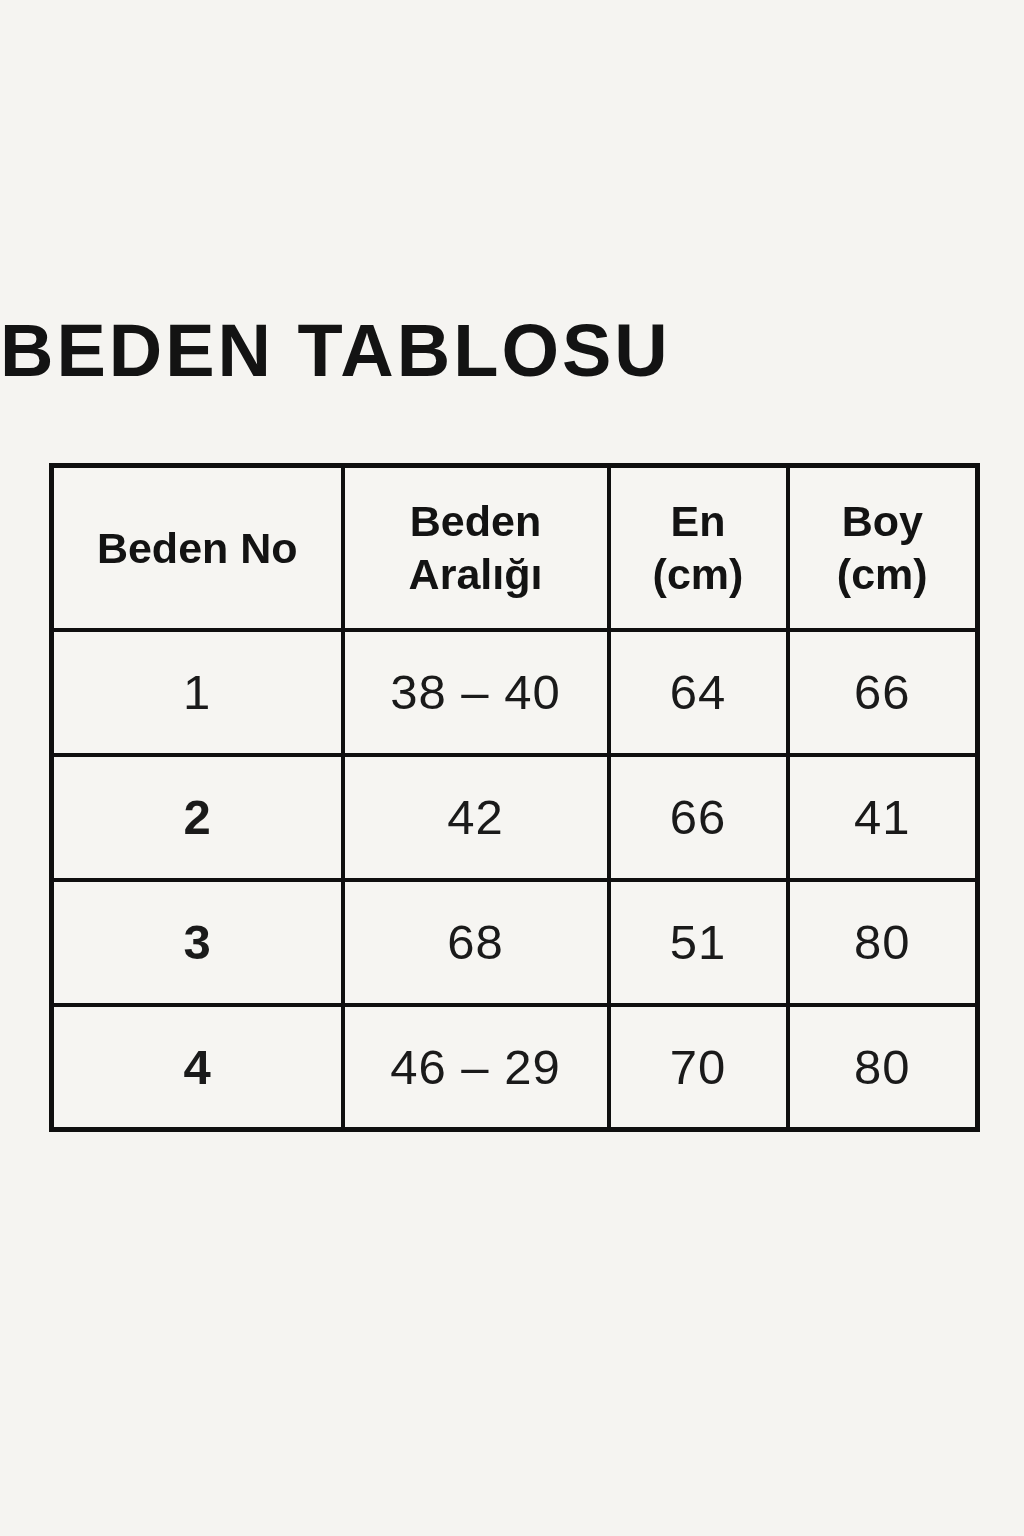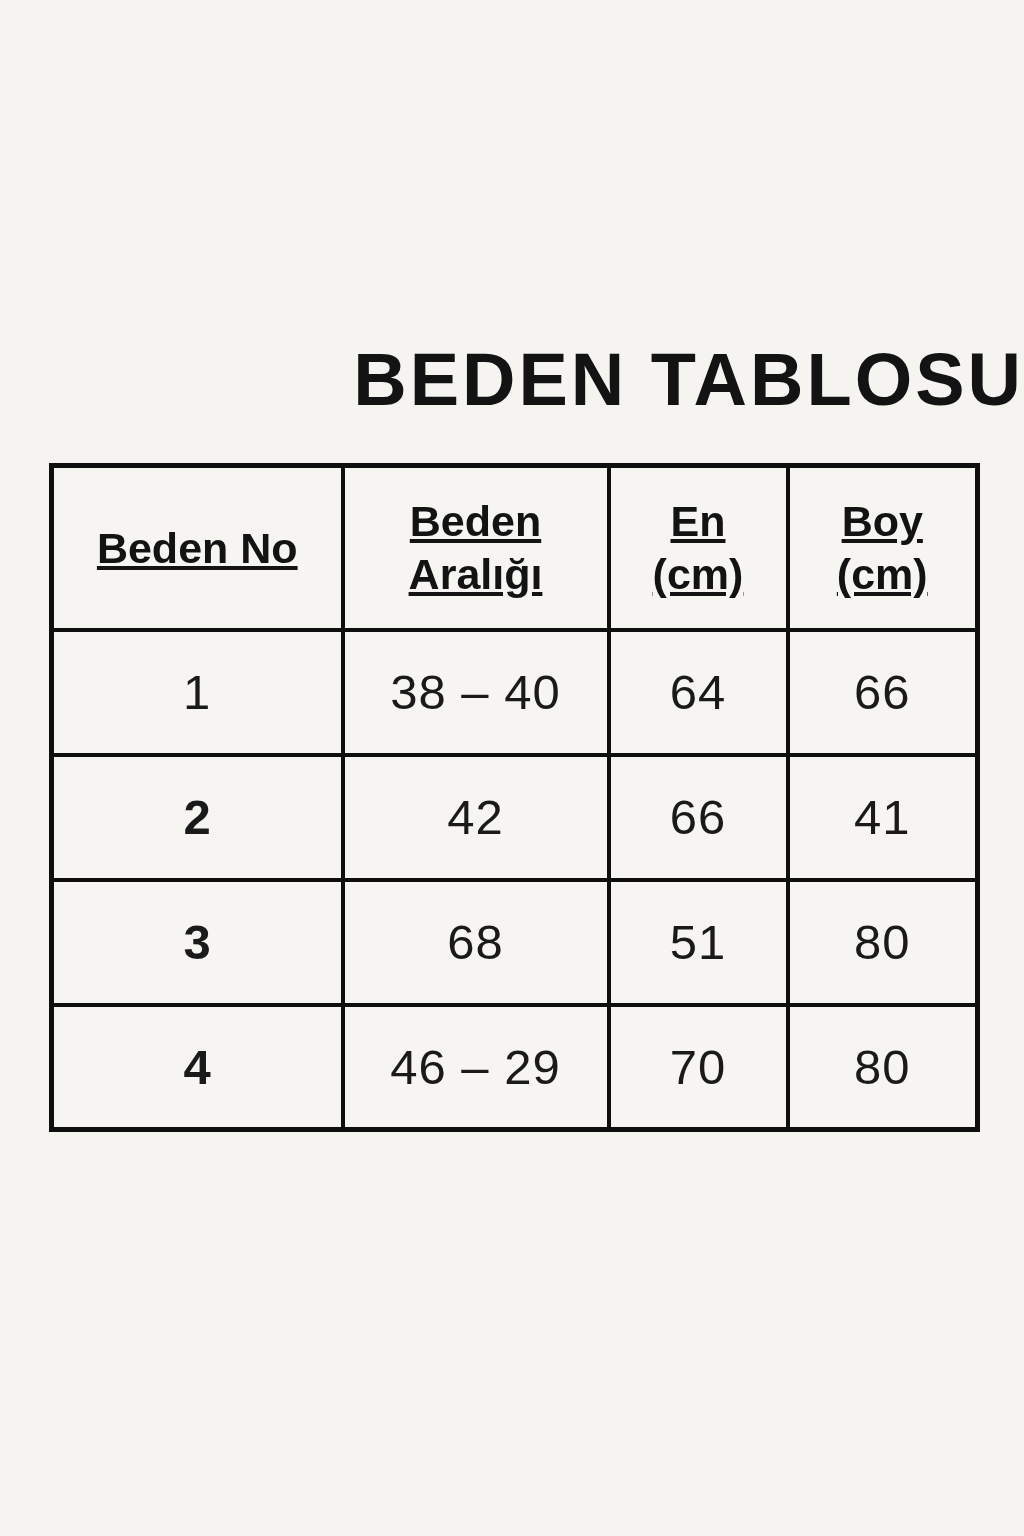--- a/index.html
+++ b/index.html
@@ -8,49 +8,48 @@
     width: 1024px;
     height: 1536px;
     position: relative;
     overflow: hidden;
     background: #f5f4f1;
     font-family: "Liberation Sans", sans-serif;
     color: #141414;
   }
   .page-title {
     position: absolute;
-    top: 337px;
+    top: 308px;
     left: 0;
     width: 100%;
-    text-align: right;
+    text-align: left;
     font-size: 74px;
     font-weight: bold;
     letter-spacing: 3px;
     color: #131313;
     white-space: nowrap;
-    padding-left: 16px;
   }
   table.size-table {
     position: absolute;
     left: 49px;
     top: 463px;
     width: 926px;
     border-collapse: collapse;
     table-layout: fixed;
     border: 5px solid #0f0f0f;
   }
   .size-table th,
   .size-table td {
     border: 4px solid #0f0f0f;
     text-align: center;
     vertical-align: middle;
     background: #f6f5f2;
     padding: 0;
   }
-  .size-table thead tr { height: 164px; text-decoration: underline; }
+  .size-table thead tr { height: 164px; }
   .size-table tbody tr { height: 125px; }
   .size-table th {
     font-size: 43px;
     font-weight: bold;
     line-height: 1.22;
     white-space: pre-line;
     color: #131313;
   }
   .size-table td {
     font-size: 49px;

